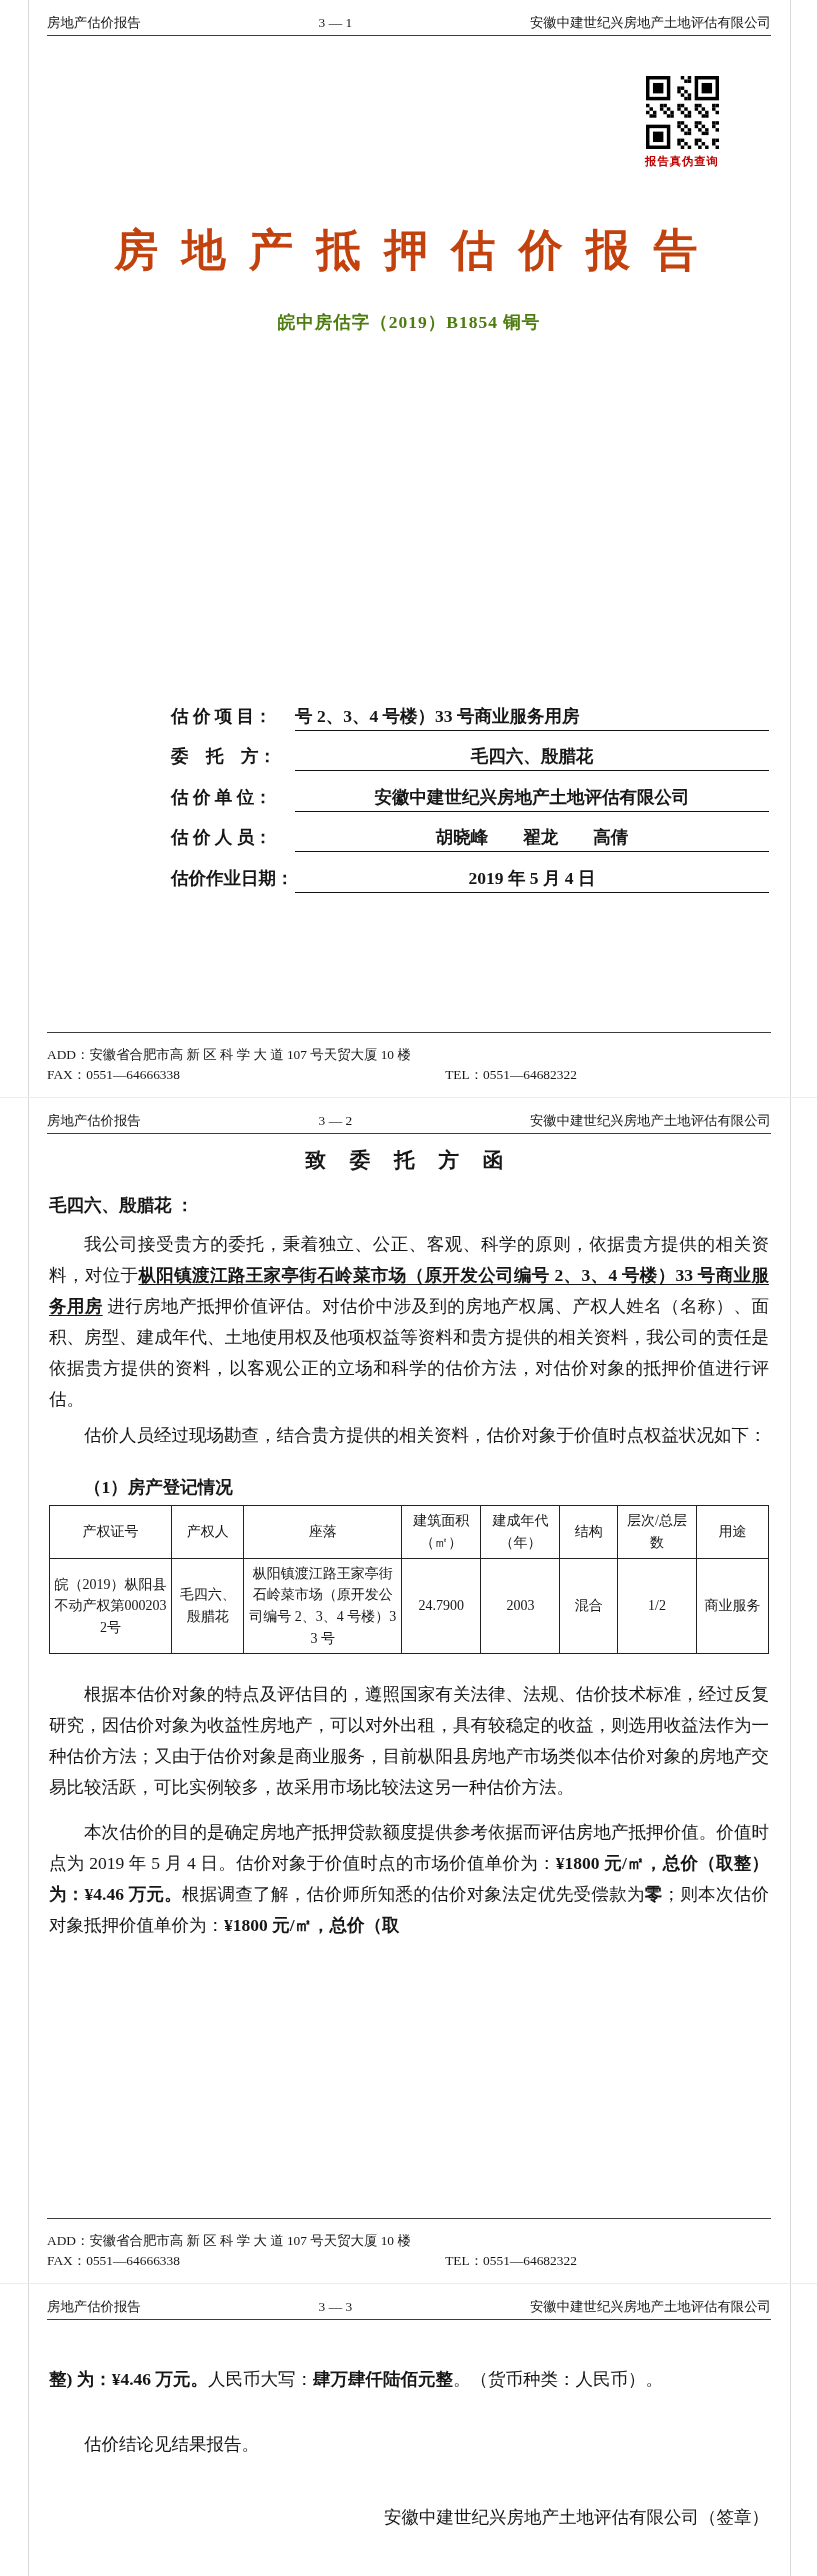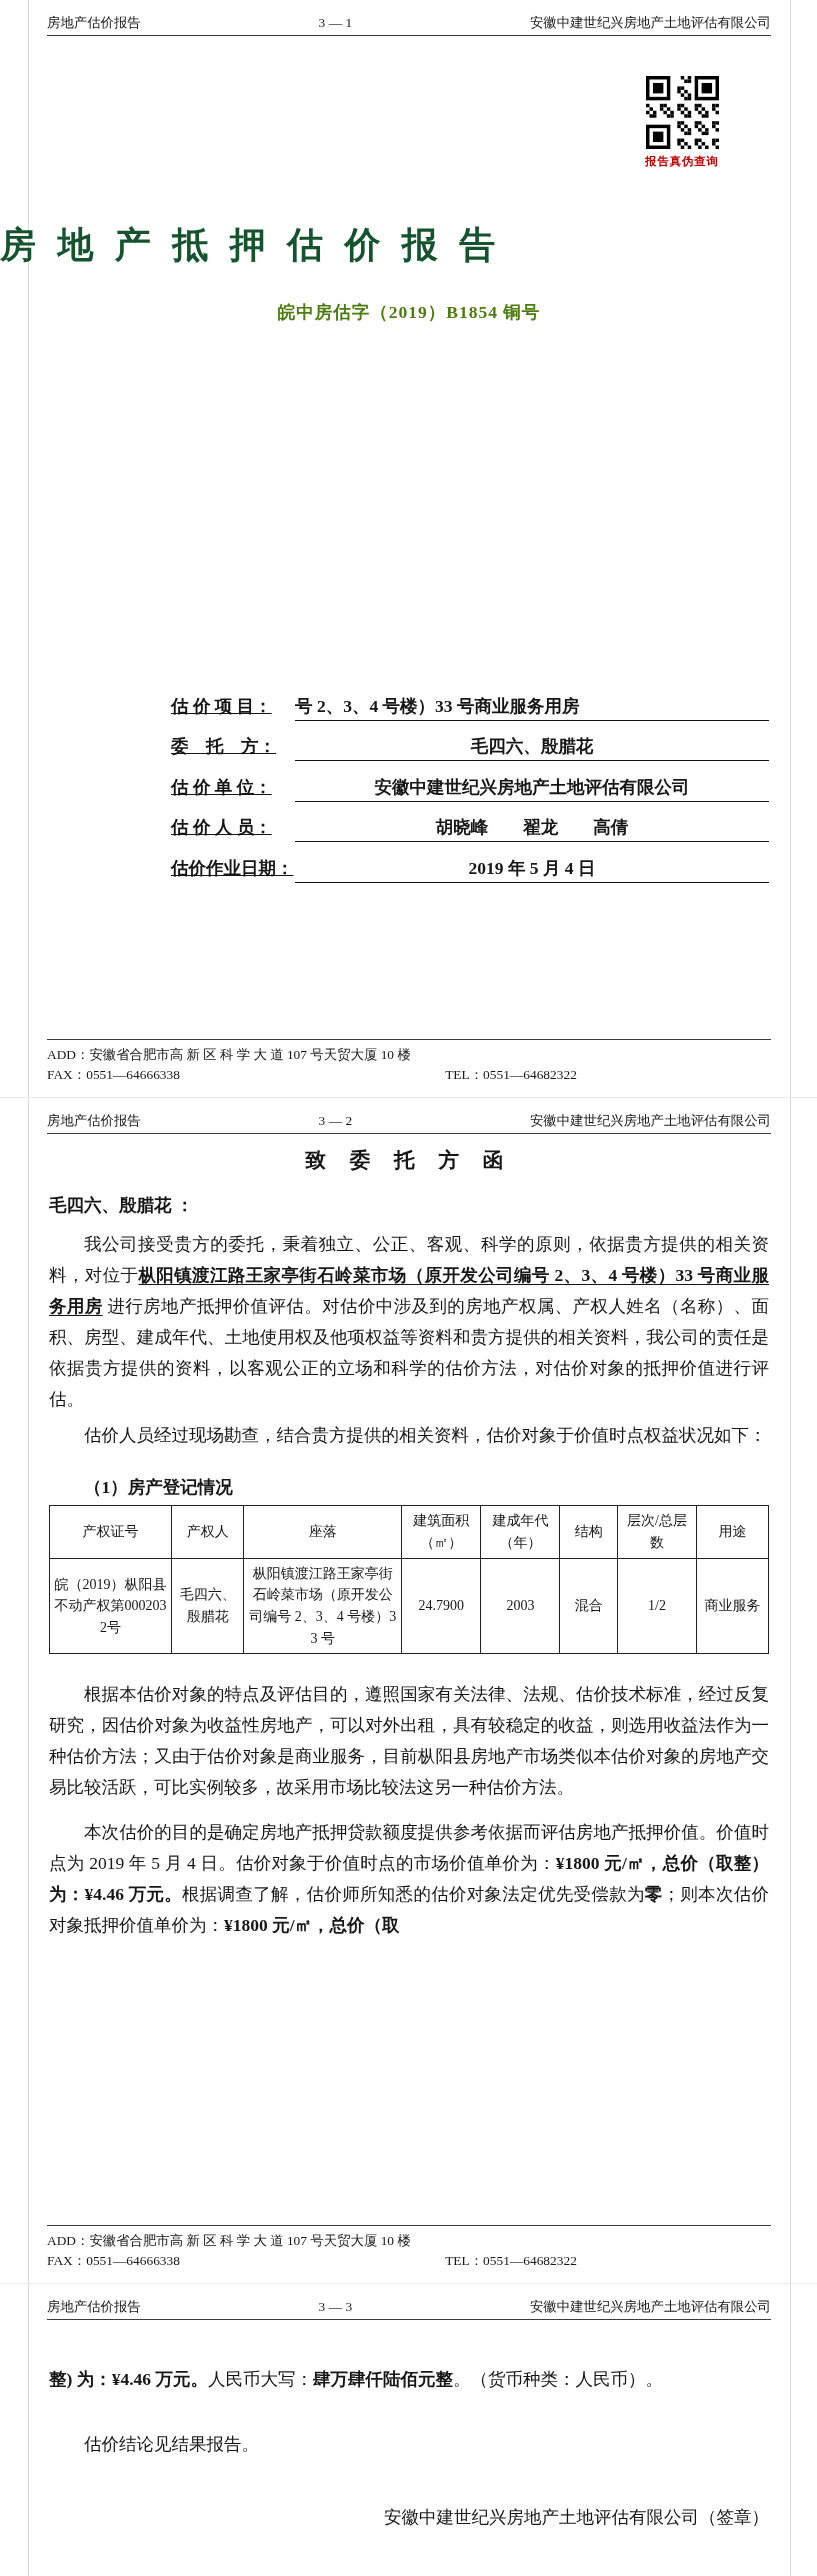--- a/index.html
+++ b/index.html
@@ -4,32 +4,32 @@
 <style>
   html,body{margin:0;padding:0;}
   body{width:818px;height:3202px;background:#ffffff;font-family:"Liberation Serif","DejaVu Serif",serif;color:#161616;position:relative;}
   .edge{position:absolute;top:0;bottom:0;width:0.5px;background:#d8d8d8;}
   .edge.l{left:28px}.edge.r{right:28px}
   .page{position:relative;overflow:hidden;}
   .pg1{height:1097px}
   .pg2{height:1185px;border-top:0.5px solid #ececec}
   .pg3{height:920px;border-top:0.5px solid #ececec}
   .phead{display:flex;justify-content:space-between;align-items:center;margin:14.4px 47px 0;padding-bottom:3.1px;border-bottom:1px solid #3c3c3c;font-size:13.4px;line-height:17.5px;}
-  .pfoot{position:absolute;left:47px;right:47px;bottom:12.4px;border-top:1px solid #3c3c3c;padding-top:5px;font-size:13.4px;line-height:19.6px;background:#fff;}
+  .pfoot{position:absolute;left:47px;right:47px;bottom:12.4px;border-top:1px solid #3c3c3c;padding-top:12px;font-size:13.4px;line-height:19.6px;background:#fff;}
   .pfoot .row2{position:relative;}
   .pfoot .tel{position:absolute;left:55%;top:0;}
   
   .qrwrap{position:absolute;top:76px;right:96px;width:80px;text-align:center;}
   .qrwrap svg{width:73px;height:73px;display:block;margin:0 auto;}
   .qrcap{color:#c00000;font-size:11.3px;font-weight:bold;margin-top:5.2px;letter-spacing:1px;}
-  .doc-title{margin:185px 0 0;color:#14532d;font-size:36px;font-weight:bold;letter-spacing:6.2px;white-space:nowrap;}
+  .doc-title{margin:185px 0 0;text-align:center;color:#c2410c;font-size:44px;font-weight:bold;letter-spacing:6.2px;white-space:nowrap;}
   .doc-no{margin-top:30px;text-align:center;color:#4d7c0f;font-size:17.5px;font-weight:bold;letter-spacing:1px;}
   .form{margin:369px 49px 0 171px;font-size:17.5px;font-weight:bold;}
   .frow{display:flex;margin-bottom:12.4px;line-height:27px;}
-  .flabel{flex:0 0 124px;white-space:nowrap;text-decoration:underline;}
+  .flabel{flex:0 0 124px;white-space:nowrap;}
   .fval{flex:1;border-bottom:1px solid #111;text-align:center;}
   .fval.tl{text-align:left;}
   .fmulti{flex:1;}
   .fmulti .fval{display:block;border-bottom:1px solid #111;}
   
   .letter-title{margin:12.4px 0 0;text-align:center;font-size:20.6px;font-weight:bold;letter-spacing:9.3px;}
   .salutation{margin:17.5px 49px 0;font-size:17.5px;font-weight:bold;line-height:27px;}
   .para{margin:10.3px 49px 0;font-size:17.5px;line-height:31px;text-indent:35px;text-align:justify;}
   .para.noindent{text-indent:0;}
   .mt10{margin-top:5.2px}.mt26{margin-top:13.4px}.mt48{margin-top:25px}

